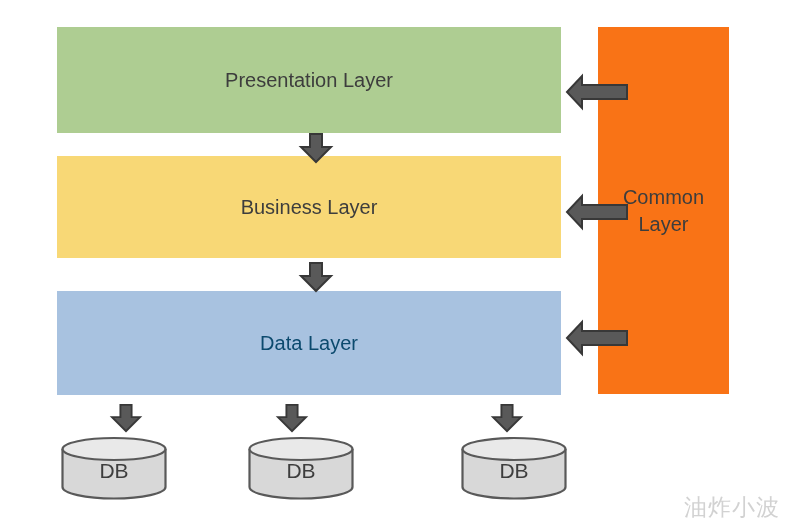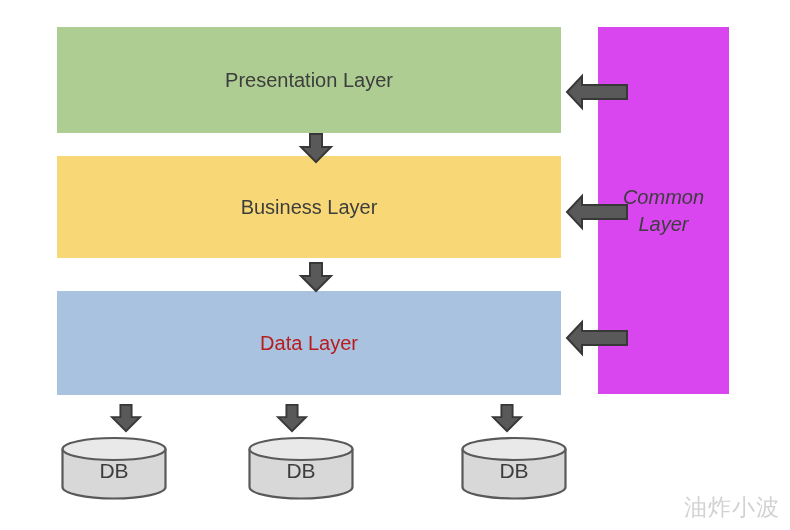--- a/index.html
+++ b/index.html
@@ -69,25 +69,25 @@
 <div class="canvas">
 
   <div class="layer layer-presentation" style="background-color: rgb(174, 205, 146); color: rgb(61, 61, 61);">
     <span class="layer-label">Presentation Layer</span>
   </div>
 
   <div class="layer layer-business" style="background-color: rgb(248, 216, 118); color: rgb(61, 61, 61);">
     <span class="layer-label">Business Layer</span>
   </div>
 
-  <div class="layer layer-data" style="background-color: rgb(168, 194, 224); color: #b91c1c;">
+  <div class="layer layer-data" style="background-color: rgb(168, 194, 224); color: #0c4a6e;">
     <span class="layer-label">Data Layer</span>
   </div>
 
-  <div class="layer layer-common" style="background-color: #d946ef; color: rgb(61, 61, 61); font-style: italic;">
+  <div class="layer layer-common" style="background-color: #f97316; color: rgb(61, 61, 61);">
     <span class="layer-label">Common Layer</span>
   </div>
 
   <svg class="arrow arrow-down-1" width="34" height="30" viewBox="0 0 34 30">
     <polygon points="11,1 23,1 23,14 32,14 17,29 2,14 11,14" stroke-width="2" style="fill: rgb(89, 89, 89); stroke: rgb(56, 56, 56);"></polygon>
   </svg>
   <svg class="arrow arrow-down-2" width="34" height="30" viewBox="0 0 34 30">
     <polygon points="11,1 23,1 23,14 32,14 17,29 2,14 11,14" stroke-width="2" style="fill: rgb(89, 89, 89); stroke: rgb(56, 56, 56);"></polygon>
   </svg>
 

